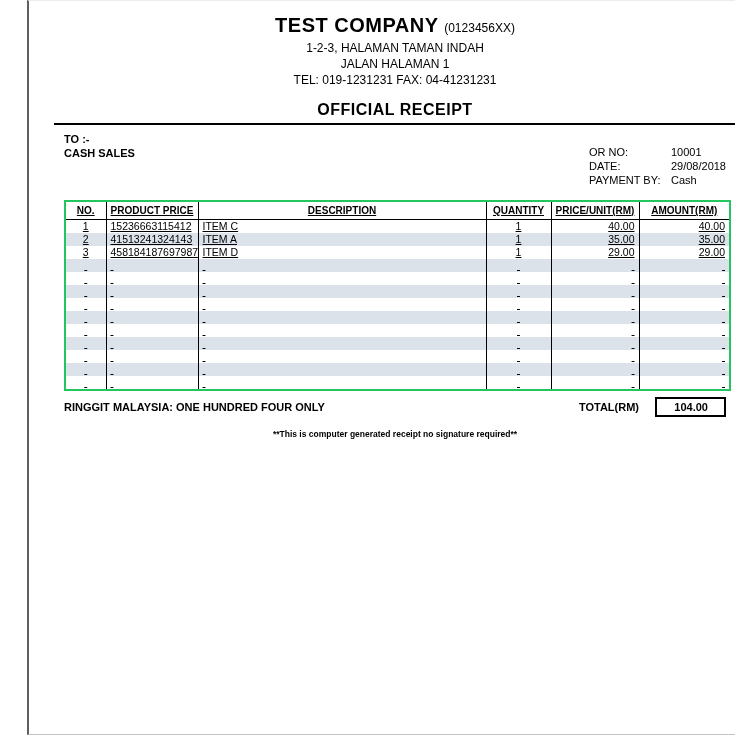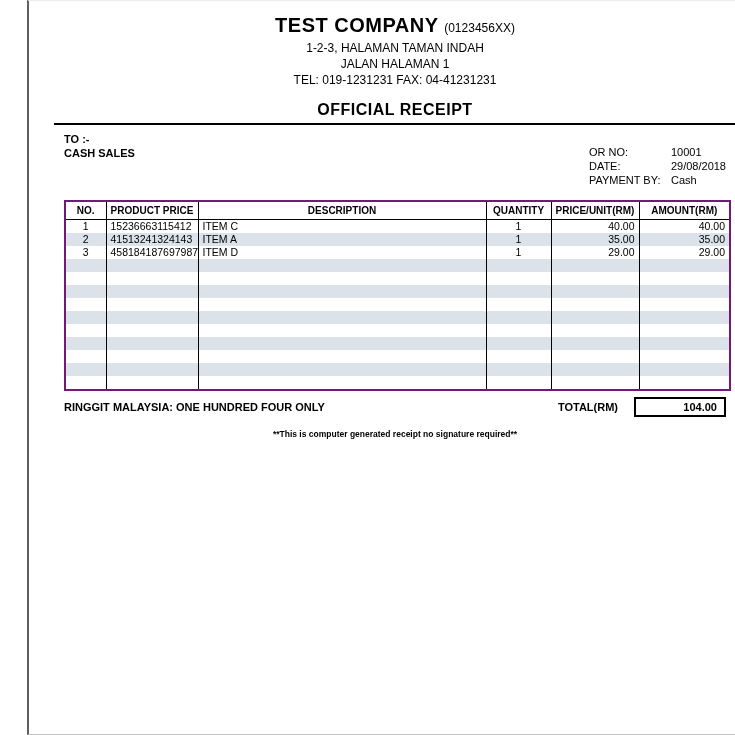--- a/index.html
+++ b/index.html
@@ -28,38 +28,38 @@
 
   
   .meta { display:flex; justify-content:space-between; padding:7px 35px 0 35px;gap:28px; }
   .to-block { font-size:11px; font-weight:bold; line-height:14px; }
   .info-block { margin-top:13px; font-size:11px; line-height:14px; }
   .info-row { display:flex; }
   .info-label { width:82px; }
   .info-value { }
 
   
-  table.items { border-collapse:collapse; table-layout:fixed; width:665px; margin:13px 35px 0 35px; border:2px solid #701a75; }
+  table.items { border-collapse:collapse; table-layout:fixed; width:665px; margin:13px 35px 0 35px; border:2px solid #22c55e;text-decoration:underline; }
   table.items th { border:1px solid #000; height:18px; font-size:10px; font-weight:bold; text-align:center; background:#fff; padding:0 2px; }
   table.items td { border-left:1px solid #000; border-right:1px solid #000; height:13px; line-height:13px; font-size:10.5px; padding:0 4px; overflow:hidden; white-space:nowrap; }
   table.items tbody tr:nth-child(even) { background:var(--stripe,#dbe2ea); }
   .w-no{width:41px} .w-code{width:92px} .w-desc{width:288px} .w-qty{width:65px} .w-price{width:88px} .w-amt{width:91px}
   td.col-no{text-align:center}
   td.col-product_code{text-align:left}
   td.col-description{text-align:left}
   td.col-quantity{text-align:center}
   td.col-price_unit{text-align:right}
   td.col-amount{text-align:right}
 
   
   .summary { display:flex; justify-content:space-between; align-items:center; margin:6px 35px 0 35px; }
   .words { font-size:11px; font-weight:bold; }
   .total-group { display:flex; align-items:center; gap:16px; }
   .total-label { font-size:11px; font-weight:bold; }
-  .total-box { width:92px; border:2px solid #000; font-size:11px; font-weight:bold; text-align:right; padding:2px 7px; background:#fff; }
+  .total-box { width:71px; border:2px solid #000; font-size:11px; font-weight:bold; text-align:right; padding:2px 16px; background:#fff; }
 
   
   .disclaimer { text-align:center; font-size:8.5px; font-weight:bold; margin-top:12px; }
 </style>
 </head>
 <body>
 
 <div class="page">
 
   <div class="header">

